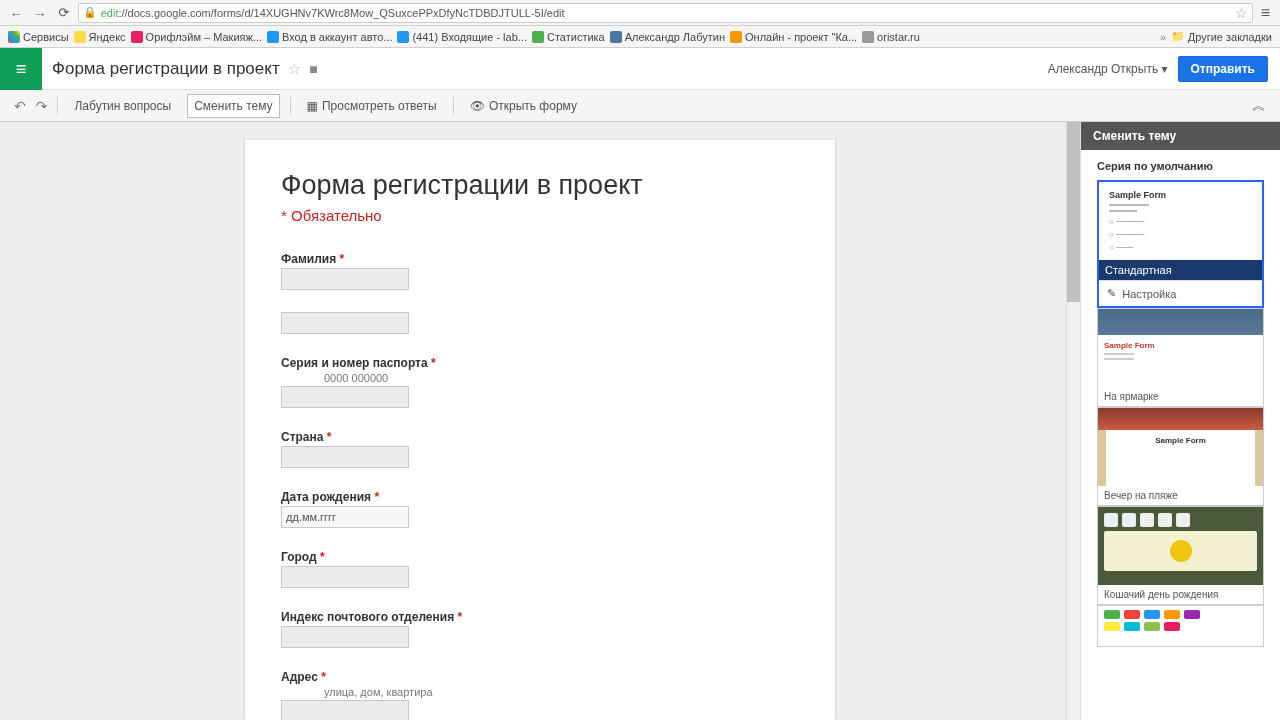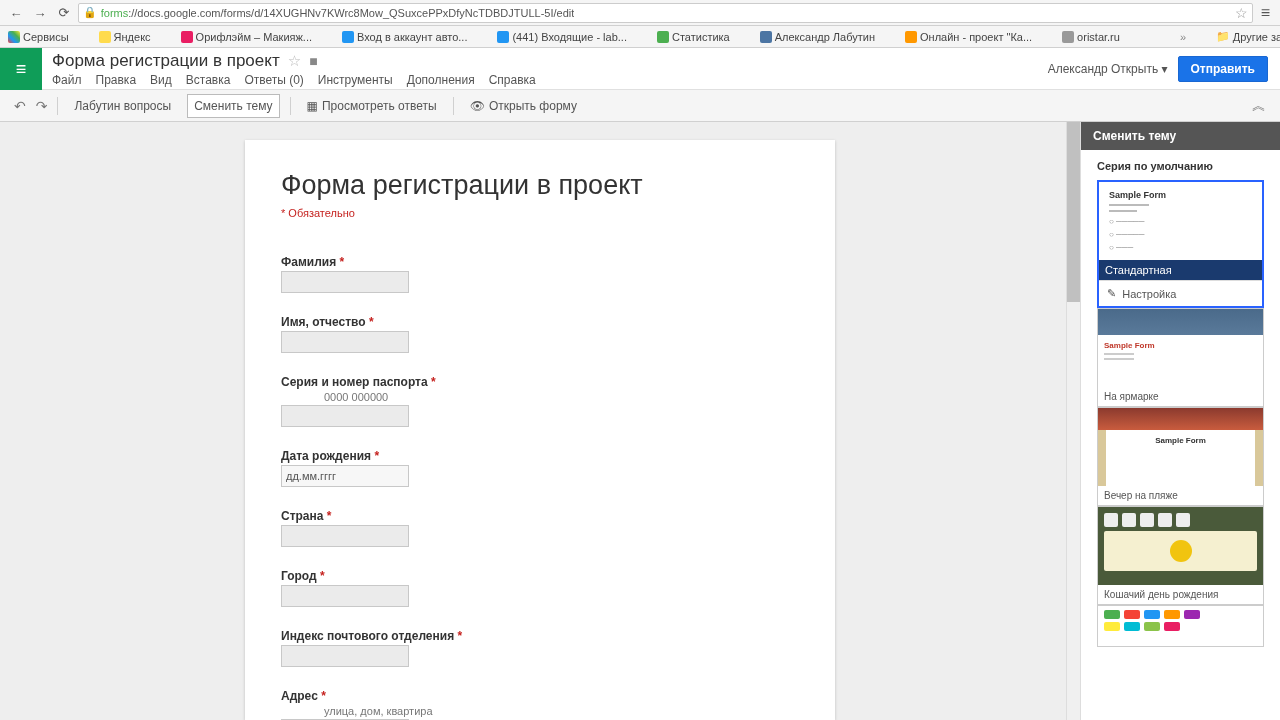--- a/index.html
+++ b/index.html
@@ -9,21 +9,21 @@
   .browser-chrome { height: 26px; background: #f5f5f5; border-bottom: 1px solid #d0d0d0; display: flex; align-items: center; padding: 0 6px; gap: 4px; }
   .nav-btn { width: 20px; height: 20px; display: flex; align-items: center; justify-content: center; color: #555; cursor: pointer; }
   .url-bar { flex: 1; height: 20px; background: #fff; border: 1px solid #ccc; border-radius: 2px; display: flex; align-items: center; padding: 0 4px; font-size: 12px; color: #333; gap: 4px; }
   .lock-icon { color: #4caf50; font-size: 11px; }
   .url-text { color: #555; font-size: 11px; white-space: nowrap; overflow: hidden; }
   .url-https { color: #4caf50; }
   .star-icon { color: #999; font-size: 14px; }
   .menu-icon { color: #555; font-size: 16px; padding: 0 4px; }
   
   
-  .bookmarks-bar { height: 22px; background: #f5f5f5; border-bottom: 1px solid #d0d0d0; display: flex; align-items: center; padding: 0 8px; gap: 30px; font-size: 11px; color: #444; }
+  .bookmarks-bar { height: 22px; background: #f5f5f5; border-bottom: 1px solid #d0d0d0; display: flex; align-items: center; padding: 0 8px; gap: 5px; font-size: 11px; color: #444; }
   .bookmark { display: flex; align-items: center; gap: 3px; cursor: pointer; white-space: nowrap; }
   .bm-icon { width: 12px; height: 12px; background: #999; display: inline-block; border-radius: 2px; }
   .bm-icon.apps { background: linear-gradient(45deg,#f44336,#2196f3,#4caf50,#ffeb3b); }
   .bm-icon.ya { background: #ffdb4d; }
   .bm-icon.ori { background: #e91e63; }
   .bm-icon.sr { background: #2196f3; }
   .bm-icon.mail { background: #2196f3; }
   .bm-icon.stat { background: #4caf50; }
   .bm-icon.vk { background: #4c75a3; }
   .bm-icon.onl { background: #ff9800; }
@@ -56,21 +56,21 @@
   .tb-collapse { cursor: pointer; color: #888; font-size: 14px; }
   
   
   .main-area { display: flex; height: calc(720px - 26px - 22px - 42px - 32px); }
   .form-area { flex: 1; background: #eee; overflow-y: auto; display: flex; justify-content: center; padding-top: 18px; position: relative; }
   .form-scrollbar { position: absolute; right: 0; top: 0; bottom: 0; width: 14px; background: #f0f0f0; border-left: 1px solid #ddd; }
   .form-scrollbar-thumb { position: absolute; top: 0; width: 100%; height: 180px; background: #c0c0c0; }
   
   .form-paper { width: 590px; background: #fff; box-shadow: 0 1px 3px rgba(0,0,0,0.2); padding: 30px 36px; }
   .form-title { font-size: 27px; color: #333; margin-bottom: 6px; }
-  .required-note { font-size: 11px; color: #c5221f; margin-bottom: 36px; }
+  .required-note { font-size: 15px; color: #c5221f; margin-bottom: 28px; }
   
   .field { margin-bottom: 22px; }
   .field-label { font-size: 12px; font-weight: bold; color: #333; margin-bottom: 2px; }
   .field-label .req { color: #c5221f; }
   .field-help { font-size: 11px; color: #777; margin-bottom: 2px; padding-left: 43px; }
   .field-input { width: 128px; height: 22px; background: #ebebeb; border: 1px solid #c8c8c8; padding: 0 4px; font-size: 11px; color: #666; }
   .field-input.hasval { background: #f7f7f7; color: #555; }
   
   
   .theme-sidebar { width: 200px; background: #fff; border-left: 1px solid #ddd; display: flex; flex-direction: column; }
@@ -112,21 +112,21 @@
 </style>
 </head>
 <body>
 
 <div class="browser-chrome">
   <div class="nav-btn">←</div>
   <div class="nav-btn">→</div>
   <div class="nav-btn">⟳</div>
   <div class="url-bar">
     <span class="lock-icon">🔒</span>
-    <span class="url-text"><span class="url-https">forms</span><span>://docs.google.com/forms/d/14XUGHNv7KWrc8Mow_QSuxcePPxDfyNcTDBDJTULL-5I/edit</span></span>
+    <span class="url-text"><span class="url-https">edit</span><span>://docs.google.com/forms/d/14XUGHNv7KWrc8Mow_QSuxcePPxDfyNcTDBDJTULL-5I/edit</span></span>
     <span style="flex:1"></span>
     <span class="star-icon">☆</span>
   </div>
   <div class="menu-icon">≡</div>
 </div>
 
 <div class="bookmarks-bar">
   <div class="bookmark">
       <span class="bm-icon apps"></span>
       <span>Сервисы</span>
@@ -171,30 +171,20 @@
     </div>
 </div>
 
 <div class="app-header">
   <div class="logo-box">≡</div>
   <div class="header-main">
     <div class="title-row">
       <span class="doc-title">Форма регистрации в проект</span>
       <span class="title-star">☆</span>
       <span class="title-folder">■</span>
-    </div>
-    <div class="menu-row">
-      <span class="menu-item">Файл</span>
-      <span class="menu-item">Правка</span>
-      <span class="menu-item">Вид</span>
-      <span class="menu-item">Вставка</span>
-      <span class="menu-item">Ответы (0)</span>
-      <span class="menu-item">Инструменты</span>
-      <span class="menu-item">Дополнения</span>
-      <span class="menu-item">Справка</span>
     </div>
   </div>
   <div class="header-right">
     <span class="user-name">Александр Открыть ▾</span>
     <button class="send-btn">Отправить</button>
   </div>
 </div>
 
 <div class="toolbar">
   <span class="tb-icon">↶</span>
@@ -221,38 +211,37 @@
     <div class="form-paper">
       <div class="form-title">Форма регистрации в проект</div>
       <div class="required-note">* Обязательно</div>
 
       <div class="field">
         <div class="field-label"><span>Фамилия</span> <span class="req">*</span></div>
         <input class="field-input" style="">
       </div>
 
       <div class="field">
-        <div class="field-label"><span>Имя, отчество</span> <span class="req">*</span></div>
         <input class="field-input" style="">
       </div>
 
       <div class="field">
         <div class="field-label"><span>Серия и номер паспорта</span> <span class="req">*</span></div>
         <div class="field-help">0000 000000</div>
         <input class="field-input" style="">
       </div>
 
       <div class="field">
+        <div class="field-label"><span>Страна</span> <span class="req">*</span></div>
+        <input class="field-input" style="">
+      </div>
+
+      <div class="field">
         <div class="field-label"><span>Дата рождения</span> <span class="req">*</span></div>
         <input class="field-input hasval" value="дд.мм.гггг" style="">
-      </div>
-
-      <div class="field">
-        <div class="field-label"><span>Страна</span> <span class="req">*</span></div>
-        <input class="field-input" style="">
       </div>
 
       <div class="field">
         <div class="field-label"><span>Город</span> <span class="req">*</span></div>
         <input class="field-input" style="">
       </div>
 
       <div class="field">
         <div class="field-label"><span>Индекс почтового отделения</span> <span class="req">*</span></div>
         <input class="field-input" style="">

